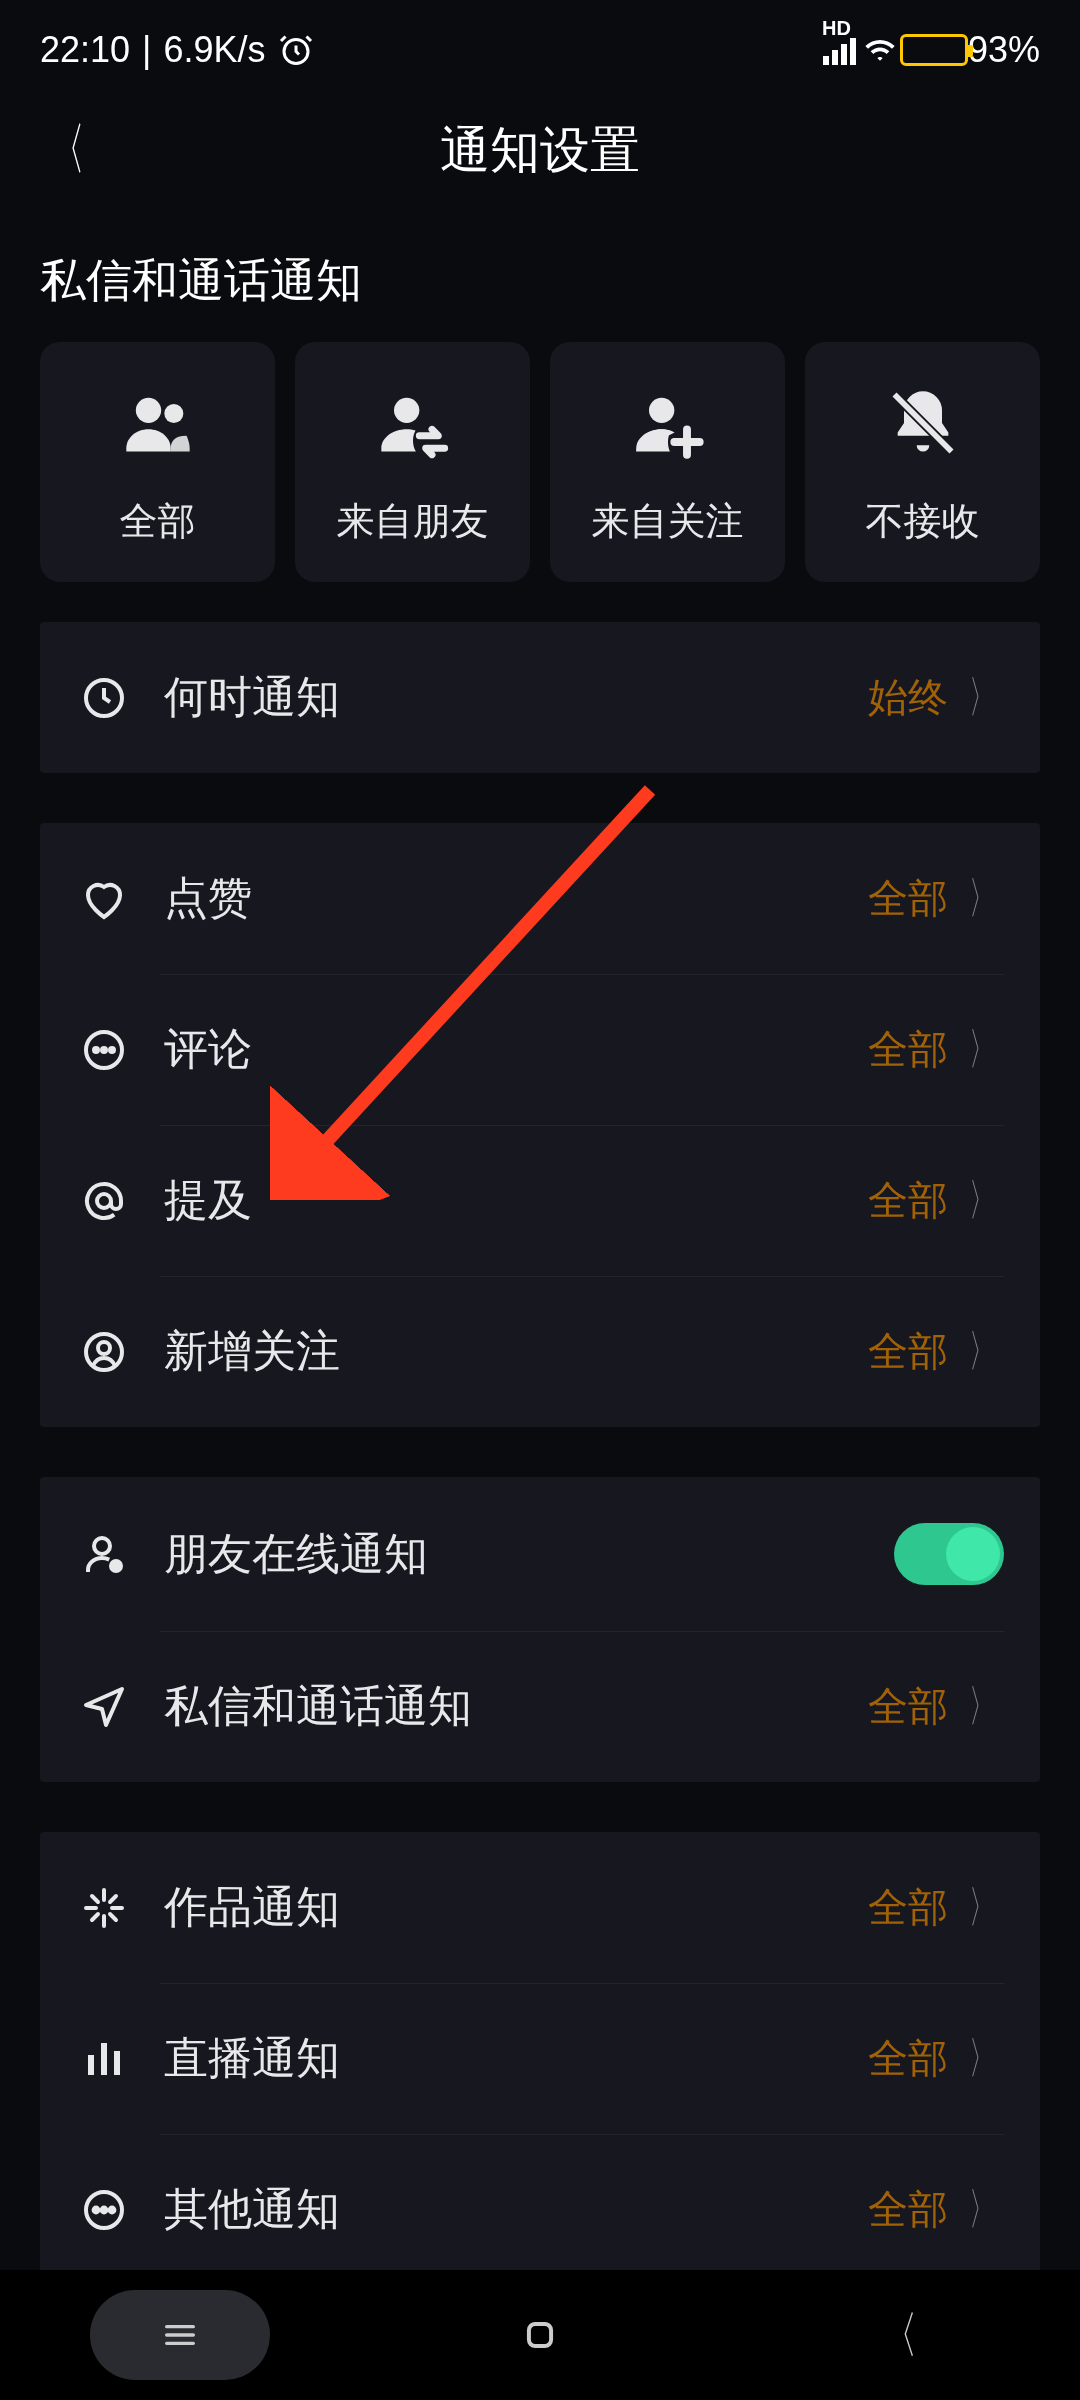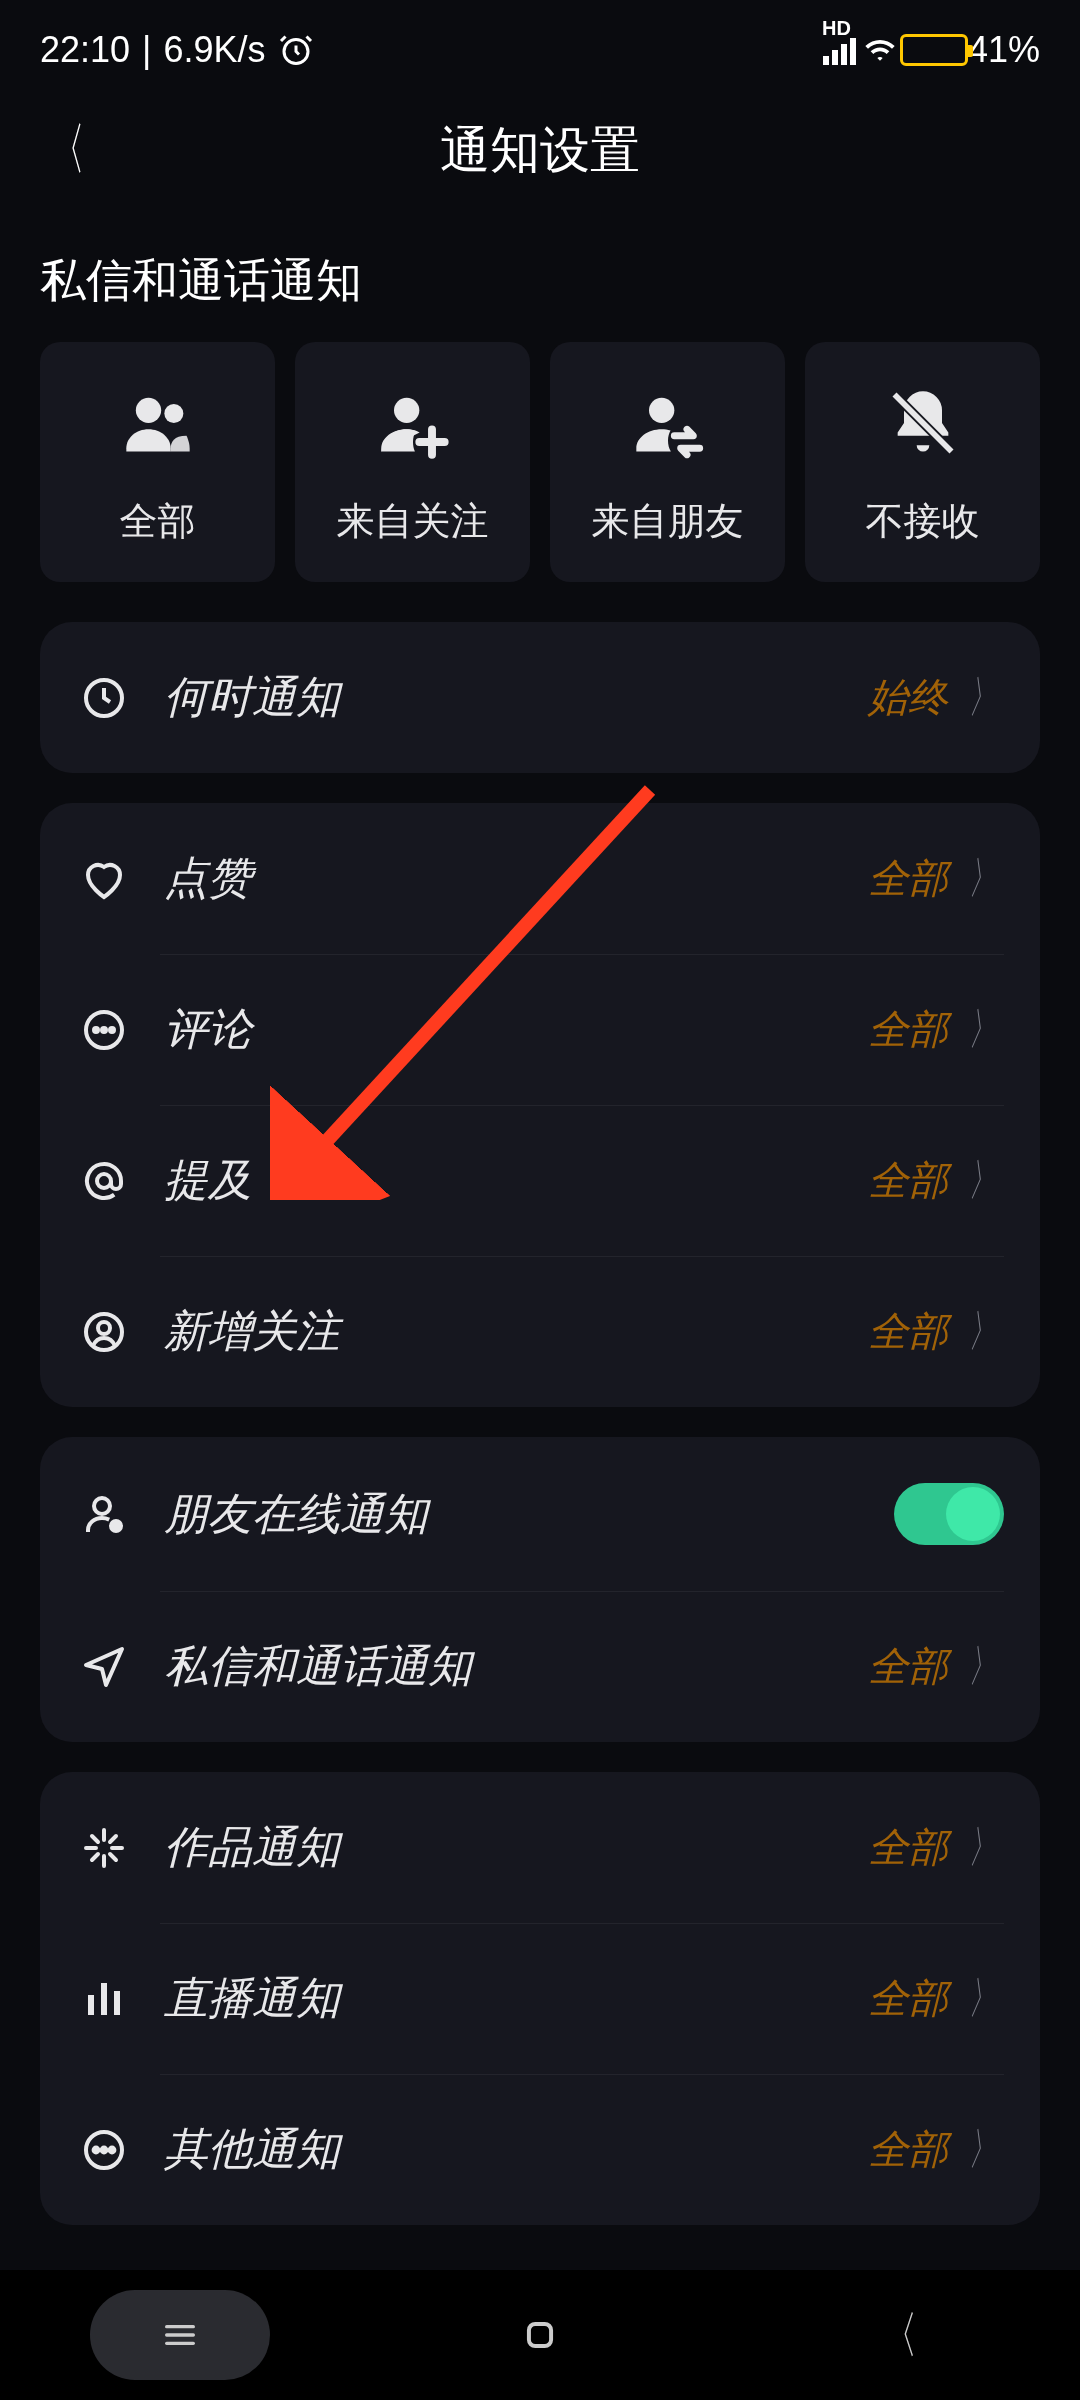--- a/index.html
+++ b/index.html
@@ -88,23 +88,22 @@
       align-items: center;
       justify-content: center;
       gap: 28px;
     }
     .source-icon { font-size: 70px; color: #e8e8ea; height: 90px; display: flex; align-items: center; justify-content: center;}
     .source-label { font-size: 38px; color: #e8e8ea; }
 
     
     .group {
       background: #16171f;
-      border-radius: 32px;
-      margin: 0 40px 30px;
-      font-style: italic;
+      border-radius: 4px;
+      margin: 0 40px 50px;
     }
     .row {
       display: flex;
       align-items: center;
       padding: 46px 36px;
       position: relative;
     }
     .row + .row::before {
       content: '';
       position: absolute;
@@ -199,21 +198,21 @@
           <rect x="12" y="6" width="4" height="14" fill="#fff"></rect>
           <rect x="18" y="2" width="4" height="18" fill="#fff"></rect>
         </svg>
     </span>
     <span>
       <svg width="40" height="32" viewBox="0 0 24 24" fill="#fff">
           <path d="M12 20l-2-2c1.1-1.1 2.9-1.1 4 0l-2 2zm-5-5l-2-2c3.9-3.9 10.1-3.9 14 0l-2 2c-2.8-2.8-7.2-2.8-10 0zm-4-4l-2-2c6.1-6.1 15.9-6.1 22 0l-2 2c-5-5-13-5-18 0z"></path>
         </svg>
     </span>
     <span class="battery-icon"><span class="battery-fill"></span></span>
-    <span>41%</span>
+    <span>93%</span>
   </div>
 </div>
 
 <div class="header">
   <span class="back-btn">〈</span>
   <span class="header-title">通知设置</span>
 </div>
 
 <div class="section-heading">私信和通话通知</div>
 
@@ -226,36 +225,36 @@
           <path d="M2 20c0-3.3 3.1-6 7-6s7 2.7 7 6v1H2v-1z"></path>
           <path d="M16 20c0-2 1-4 5-4 0 0 1 2 1 4v1h-6z" opacity="0.9"></path>
         </svg>
     </span>
     <span class="source-label">全部</span>
   </div>
   <div class="source-card">
     <span class="source-icon">
       <svg width="76" height="76" viewBox="0 0 24 24" fill="#e8e8ea">
           <circle cx="10" cy="8" r="4"></circle>
-          <path d="M2 21c0-3.9 3.6-7 8-7 1.5 0 2.9.4 4.1 1" stroke="#e8e8ea" stroke-width="0" fill="#e8e8ea"></path>
-          <path d="M2 21v-1c0-3.3 3.6-6 8-6 1 0 2 .2 2.9.5-.6 1-.9 2.1-.9 3.5 0 1.1.2 2.1.6 3H2z"></path>
-          <path d="M18 14v8M14 18h8" stroke="#e8e8ea" stroke-width="2.5" stroke-linecap="round"></path>
-        </svg>
-    </span>
-    <span class="source-label">来自关注</span>
+          <path d="M2 21v-1c0-3.3 3.6-6 8-6 1 0 1.9.1 2.8.4-.5.9-.8 2-.8 3.1 0 1.3.3 2.5.9 3.5H2z"></path>
+          <path d="M14 16h6l-2-2M22 20h-6l2 2" stroke="#e8e8ea" stroke-width="2.2" fill="none" stroke-linecap="round" stroke-linejoin="round"></path>
+        </svg>
+    </span>
+    <span class="source-label">来自朋友</span>
   </div>
   <div class="source-card">
     <span class="source-icon">
       <svg width="76" height="76" viewBox="0 0 24 24" fill="#e8e8ea">
           <circle cx="10" cy="8" r="4"></circle>
-          <path d="M2 21v-1c0-3.3 3.6-6 8-6 1 0 1.9.1 2.8.4-.5.9-.8 2-.8 3.1 0 1.3.3 2.5.9 3.5H2z"></path>
-          <path d="M14 16h6l-2-2M22 20h-6l2 2" stroke="#e8e8ea" stroke-width="2.2" fill="none" stroke-linecap="round" stroke-linejoin="round"></path>
-        </svg>
-    </span>
-    <span class="source-label">来自朋友</span>
+          <path d="M2 21c0-3.9 3.6-7 8-7 1.5 0 2.9.4 4.1 1" stroke="#e8e8ea" stroke-width="0" fill="#e8e8ea"></path>
+          <path d="M2 21v-1c0-3.3 3.6-6 8-6 1 0 2 .2 2.9.5-.6 1-.9 2.1-.9 3.5 0 1.1.2 2.1.6 3H2z"></path>
+          <path d="M18 14v8M14 18h8" stroke="#e8e8ea" stroke-width="2.5" stroke-linecap="round"></path>
+        </svg>
+    </span>
+    <span class="source-label">来自关注</span>
   </div>
   <div class="source-card">
     <span class="source-icon">
       <svg width="76" height="76" viewBox="0 0 24 24" fill="#e8e8ea">
           <path d="M12 2a6 6 0 0 0-6 6v4l-2 3v1h16v-1l-2-3V8a6 6 0 0 0-6-6zM10 19a2 2 0 0 0 4 0h-4z"></path>
           <line x1="3" y1="3" x2="21" y2="21" stroke="#16171f" stroke-width="3"></line>
           <line x1="3" y1="3" x2="21" y2="21" stroke="#e8e8ea" stroke-width="1.8"></line>
         </svg>
     </span>
     <span class="source-label">不接收</span>

